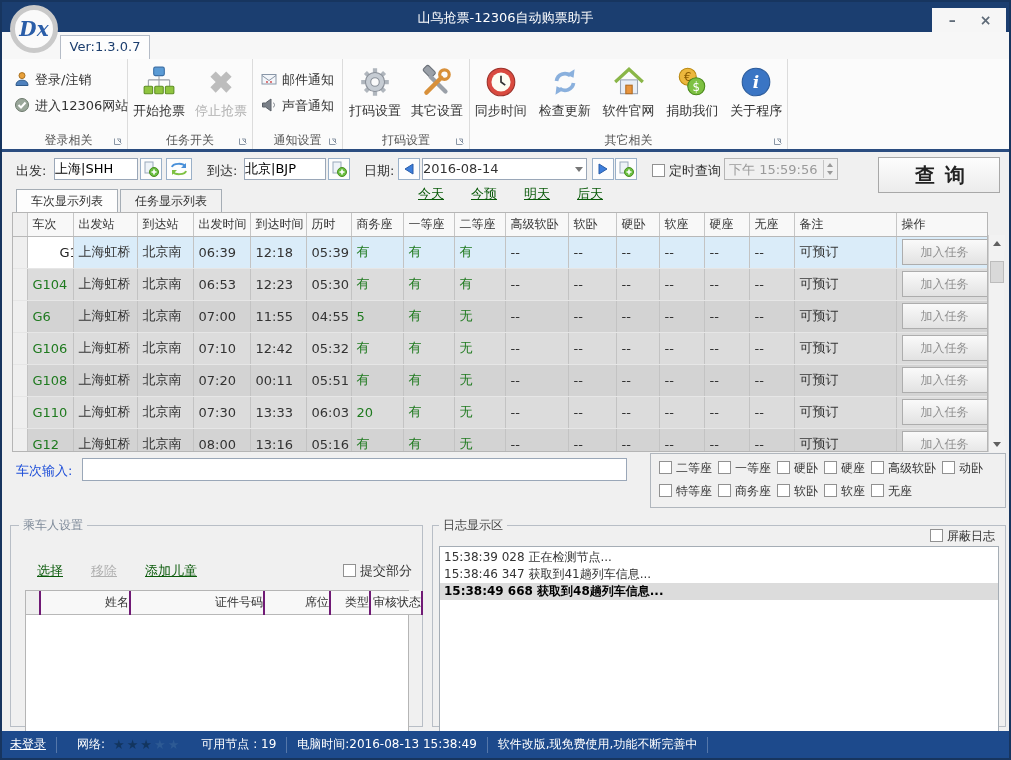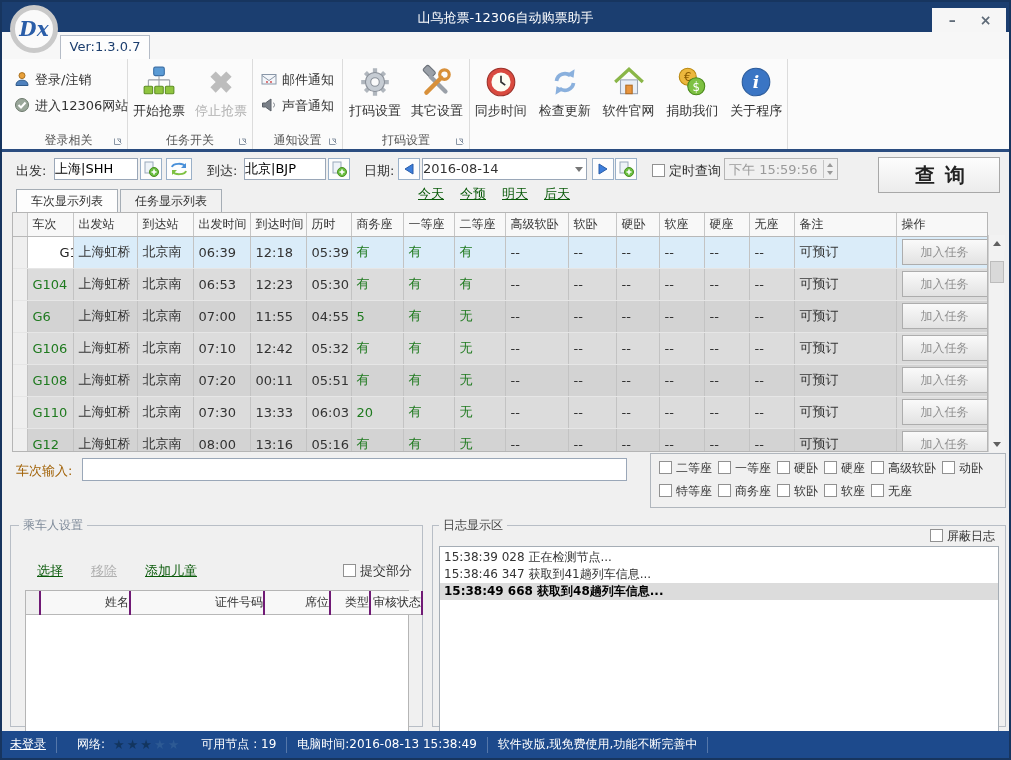--- a/index.html
+++ b/index.html
@@ -53,21 +53,21 @@
   .timer-field { position:absolute; left:722px; top:6px; width:114px; height:22px; background:#f0f0f0;
                  border:1px solid #b5b5b5; color:#9a9a9a; font-size:13px; padding:2px 4px; }
   .spinner { position:absolute; right:1px; top:1px; width:13px; height:18px; border-left:1px solid #c5c5c5;
              display:flex; flex-direction:column; align-items:center; justify-content:space-evenly; }
   .spin-up { width:0;height:0;border-left:3px solid transparent;border-right:3px solid transparent;border-bottom:4px solid #999; }
   .spin-dn { width:0;height:0;border-left:3px solid transparent;border-right:3px solid transparent;border-top:4px solid #999; }
   .query-btn { position:absolute; left:876px; top:5px; width:122px; height:36px;
                background:linear-gradient(#fdfdfd,#ececec); border:1px solid #a8a8a8;
                font-family:"DejaVu Serif","Liberation Serif",serif; font-weight:bold; font-size:20px;
                color:#222; letter-spacing:10px; padding-left:12px; cursor:default; }
-  .quick-links { position:absolute; left:416px; top:33px; display:flex; gap:16px; }
+  .quick-links { position:absolute; left:416px; top:33px; display:flex; gap:27px; }
   .quick-links a { color:#0a5a0a; text-decoration:underline; font-size:13px; cursor:default; }
 
   
   .list-tabs { position:absolute; left:14px; top:187px; display:flex; z-index:5; }
   .ltab { height:23px; padding:0 14px; line-height:22px; font-size:12px; background:#f1f1f1;
           border:1px solid #a5adb5; border-bottom:none; margin-right:2px; cursor:default; }
   .ltab.active { background:#fdfdfd; }
 
   
   .table-wrap { position:absolute; left:10px; top:210px; width:976px; height:240px; overflow:hidden;
@@ -90,21 +90,21 @@
   .vscroll { position:absolute; left:986px; top:233px; width:16px; height:217px; background:#f2f2f2;
              border-left:1px solid #d0d0d0; }
   .sb-btn { position:absolute; left:0; width:16px; height:16px; background:#f2f2f2;
             display:flex; align-items:center; justify-content:center; }
   .sb-thumb { position:absolute; left:1px; top:26px; width:14px; height:22px; background:#d9d9d9;
               border:1px solid #bcbcbc; }
   .tri-up { width:0;height:0;border-left:4px solid transparent;border-right:4px solid transparent;border-bottom:5px solid #606060; }
   .tri-dn { width:0;height:0;border-left:4px solid transparent;border-right:4px solid transparent;border-top:5px solid #606060; }
 
   
-  .train-input-label { position:absolute; left:14px; top:460px; color:#a16207; font-size:13px; }
+  .train-input-label { position:absolute; left:14px; top:460px; color:#1d4ed8; font-size:13px; }
   .train-input { position:absolute; left:80px; top:456px; width:545px; height:23px; }
   .filter-box { position:absolute; left:648px; top:451px; width:356px; height:55px;
                 border:1px solid #b0b6bd; padding:6px 6px 0 8px; }
   .filter-row { display:flex; gap:6px; margin-bottom:6px; white-space:nowrap; }
   .filter-row label { font-size:12px; cursor:default; }
 
   
   fieldset { border:1px solid #b8bec6; }
   .passenger-box { position:absolute; left:8px; top:515px; width:413px; height:210px; padding:4px 8px; }
   .passenger-box legend { color:#7e8a99; font-size:12px; padding:0 4px; }
@@ -332,20 +332,29 @@
         <span>捐助我们</span>
       </div>
       <div class="rbtn-lg" style="width:60px;">
         <span class="ric">
           <svg width="34" height="36" viewBox="0 0 32 32">
               <circle cx="16" cy="16" r="13" fill="#3a75c4" stroke="#2a5a9a"></circle>
               <text x="16" y="22" font-size="16" text-anchor="middle" fill="#fff" font-family="DejaVu Serif" font-weight="bold" font-style="italic">i</text>
             </svg>
         </span>
         <span>关于程序</span>
+      </div>
+      <div class="rlabel">
+        <span>其它相关</span>
+        <span class="launcher">
+          <svg width="11" height="11">
+              <path d="M1.5 3.5v6h6" stroke="#8a96a5" fill="none"></path>
+              <path d="M4 4h3.5v3.5M5 5l3.5 3.5" stroke="#8a96a5" fill="none"></path>
+            </svg>
+        </span>
       </div>
     </div>
   </div>
 
   <div class="search-area">
     <span class="flabel" style="left:14px; top:10px;">出发:</span>
     <input class="tbox" style="left: 52px; top: 6px; width: 84px;" value="上海|SHH">
     <div class="sq-btn" style="left:138px; top:6px;">
       <svg width="18" height="18" viewBox="0 0 18 18">
           <rect x="3" y="2" width="8" height="11" fill="#eef3f8" stroke="#9aaabb"></rect>

